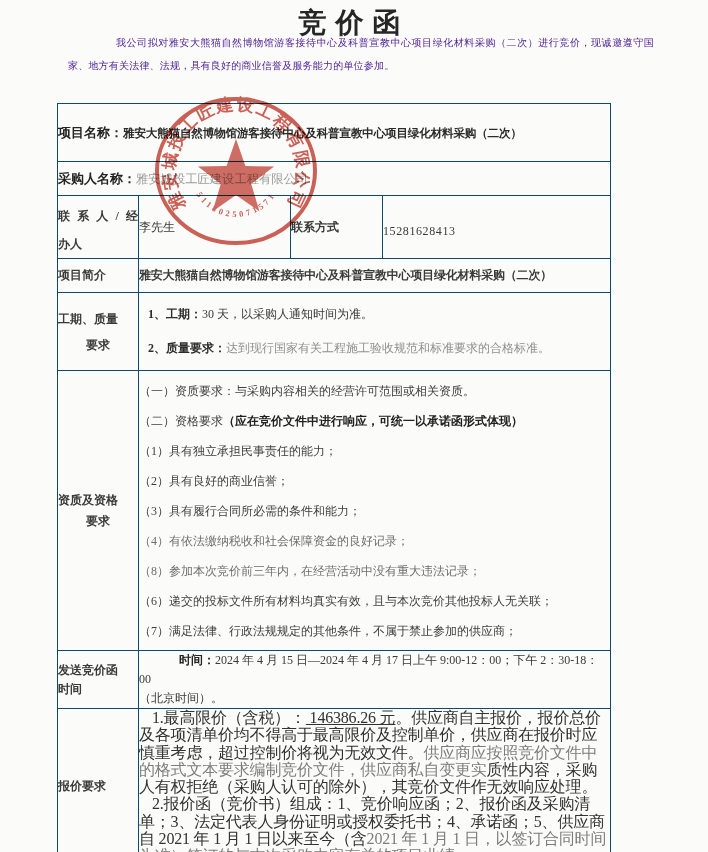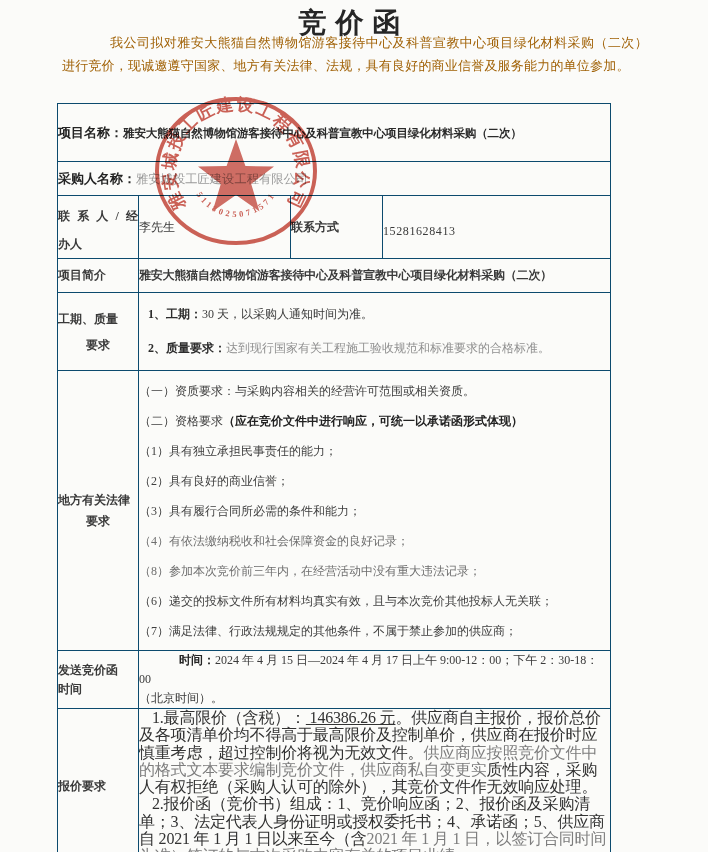--- a/index.html
+++ b/index.html
@@ -6,23 +6,23 @@
   .page{
     position:relative;width:708px;height:852px;margin:0 auto;
     background:#fbfbf9;overflow:hidden;
     font-family:"Liberation Serif","DejaVu Serif",serif;color:#333;
   }
   .doc-title{
     position:absolute;top:4px;left:0;width:708px;text-align:center;
     font-size:28px;font-weight:bold;letter-spacing:9px;color:#262626;
   }
   .intro{
-    position:absolute;top:32px;left:62px;width:586px;
-    font-size:13px;line-height:22.5px;text-align:justify;
-    text-indent:48px;color:#a16207;letter-spacing:0.2px;
+    position:absolute;top:32px;left:68px;width:586px;
+    font-size:10px;line-height:22.5px;text-align:justify;
+    text-indent:48px;color:#4c1d95;letter-spacing:0.2px;
   }
   table.bid{
     position:absolute;left:57px;top:103px;width:553px;
     border-collapse:collapse;table-layout:fixed;
   }
   table.bid td{
     border:1px solid #0c4a6e;padding:0;vertical-align:middle;
     font-size:12px;color:#3a3a3a;overflow:hidden;
   }
   .lbl{font-weight:bold;font-size:13px;color:#242424;padding:0 4px 0 7px;}
@@ -112,21 +112,21 @@
         <span class="c">要求</span>
       </td>
       <td colspan="3" class="v-top cell-pad dur-val">
         <p><b>1、工期：</b><span>30 天，以采购人通知时间为准。</span></p>
         <p><b>2、质量要求：</b><span class="gray">达到现行国家有关工程施工验收规范和标准要求的合格标准。</span></p>
       </td>
     </tr>
 
     <tr style="height:280px">
       <td class="lbl qual-lbl">
-        <span class="l">地方有关法律</span>
+        <span class="l">资质及资格</span>
         <span class="c">要求</span>
       </td>
       <td colspan="3" class="qual-val">
         <p><span>（一）资质要求：与采购内容相关的经营许可范围或相关资质。</span></p>
         <p><span>（二）资格要求</span><b>（应在竞价文件中进行响应，可统一以承诺函形式体现）</b></p>
         <p><span>（1）具有独立承担民事责任的能力；</span></p>
         <p><span>（2）具有良好的商业信誉；</span></p>
         <p><span>（3）具有履行合同所必需的条件和能力；</span></p>
         <p class="lighter"><span>（4）有依法缴纳税收和社会保障资金的良好记录；</span></p>
         <p class="lighter"><span>（8）参加本次竞价前三年内，在经营活动中没有重大违法记录；</span></p>

